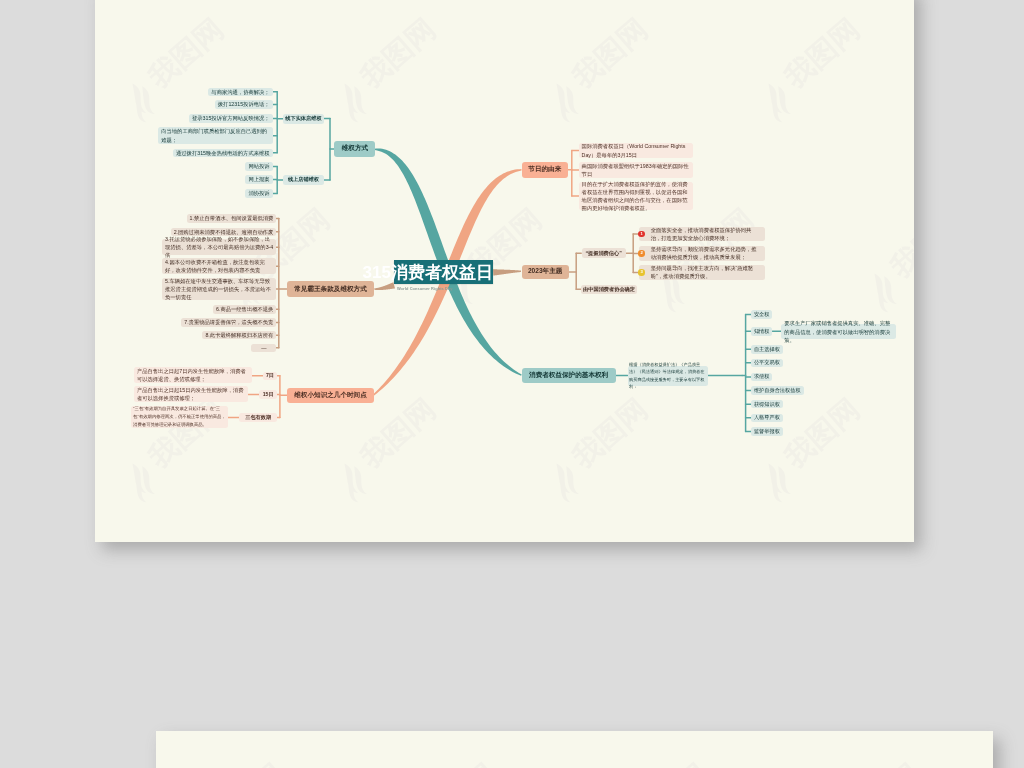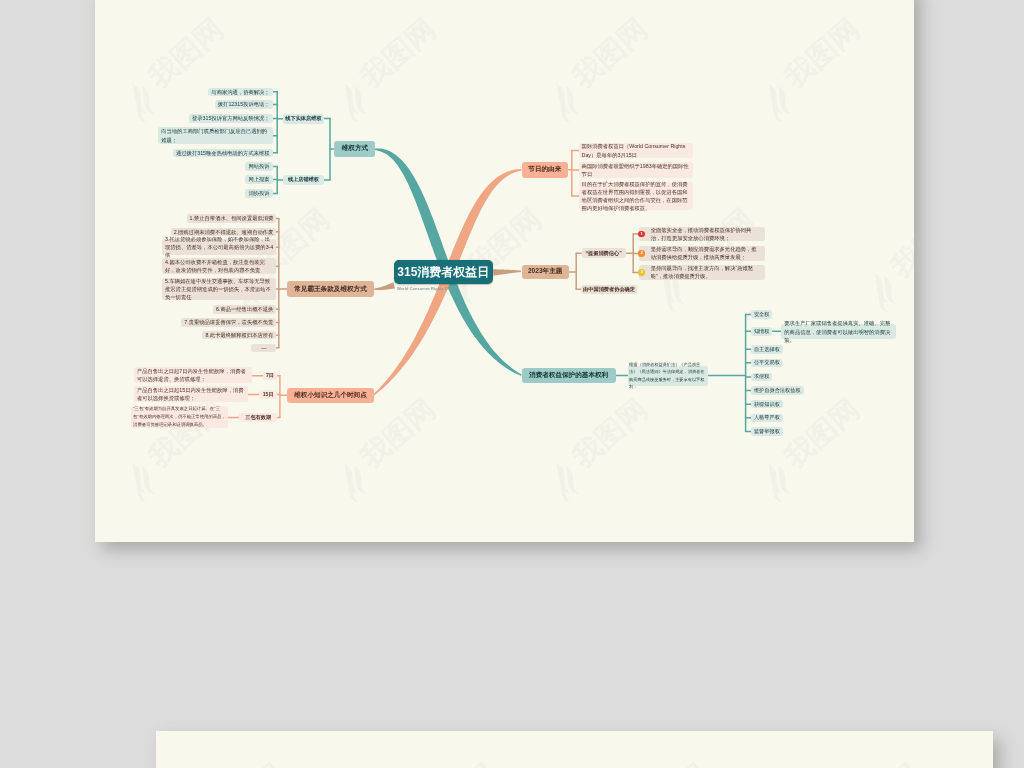--- a/index.html
+++ b/index.html
@@ -26,23 +26,23 @@
 .leaf.l{text-align:left;}
 .leaf.c{text-align:center;}
 
 
 .mid{font-size:5.2px;font-weight:700;padding:1.6px 1.8px;line-height:1.4;text-align:center;letter-spacing:0px;white-space:nowrap;}
 
 
 .main{font-size:6.6px;font-weight:700;padding:2px 3px;line-height:1.35;text-align:center;letter-spacing:0px;border-radius:3px;white-space:nowrap;}
 
 
-#central{position:absolute;background:#186f77;color:#fff;border-radius:5px;
-  font-size:12px;font-weight:700;letter-spacing:0px;white-space:nowrap;
-  display:flex;align-items:center;justify-content:center;
+#central{position:absolute;background:#186f77;color:#fff;border-radius:0;
+  font-size:17px;font-weight:700;letter-spacing:0px;white-space:nowrap;
+  display:flex;align-items:center;justify-content:flex-end;
   box-shadow:0 .6px 1.4px rgba(0,0,0,.22);}
 #central-sub{position:absolute;color:#8e9a94;font-size:3.9px;letter-spacing:.12px;
   white-space:nowrap;font-weight:700;text-align:left;}
 
 .badge{position:absolute;border-radius:50%;width:6.4px;height:6.4px;
   display:flex;align-items:center;justify-content:center;color:#fff;font-size:4.2px;font-weight:700;line-height:1;}
 </style>
 </head>
 <body>
 

